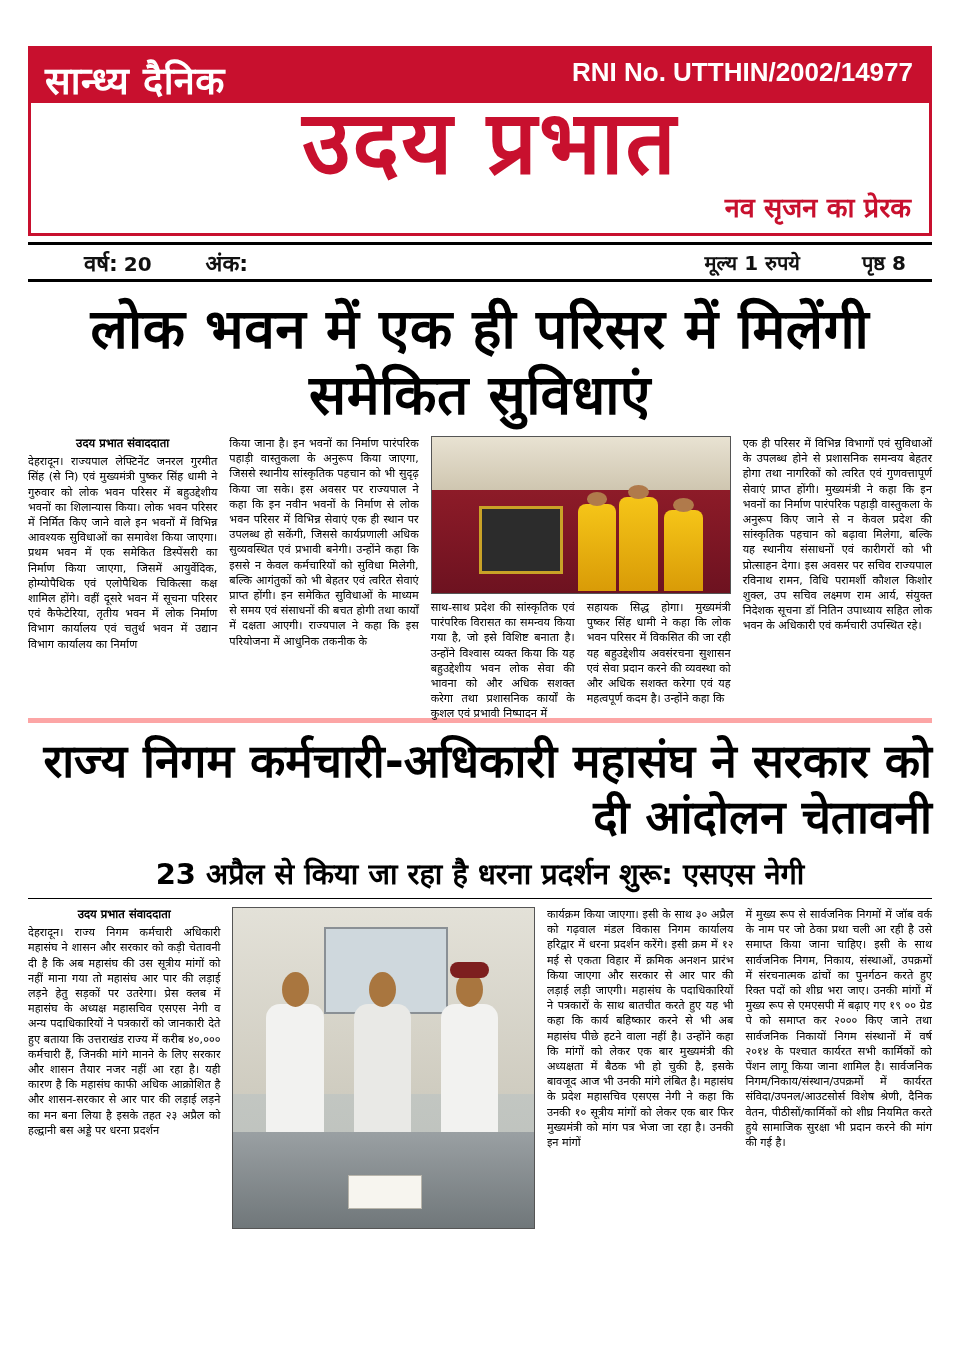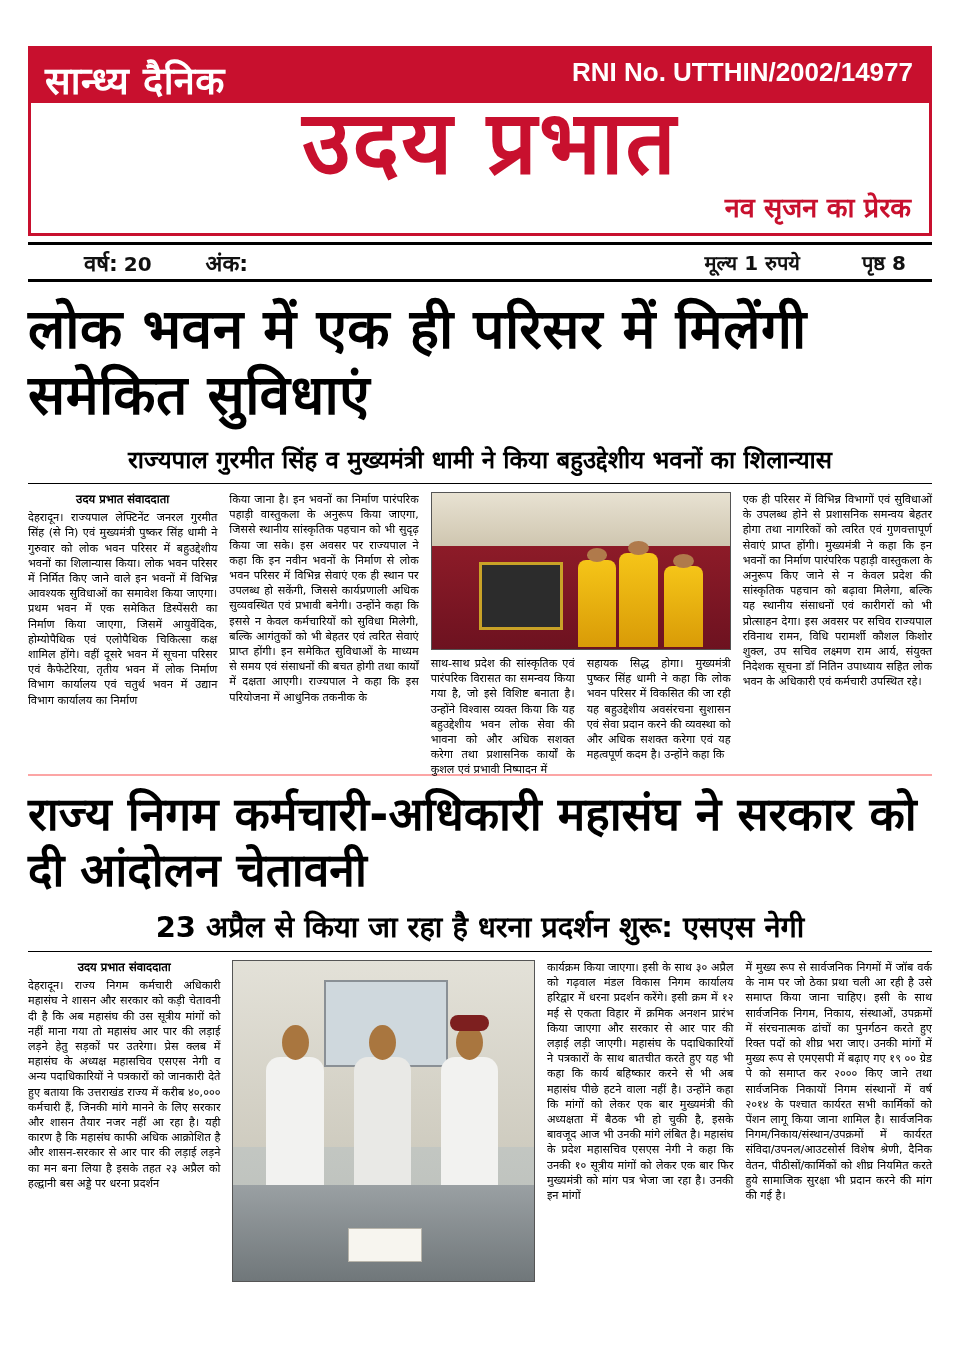--- a/index.html
+++ b/index.html
@@ -94,20 +94,21 @@
   .infobar .val { font-size: 20px; margin-left: 6px; }
   .sp-a { width: 42px; }
   .sp-b { width: 40px; }
   .sp-c { flex: 1; }
   .sp-d { width: 56px; }
   .sp-e { width: 26px; }
 
   
   .headline1 {
     margin-top: 14px;
+    text-align: center;
     font-family: "DejaVu Sans", sans-serif;
     font-weight: bold;
     font-size: 55px;
     line-height: 66px;
     color: #000;
     letter-spacing: 0.5px;
   }
   .subhead1 {
     margin-top: 14px;
     text-align: center;
@@ -178,23 +179,23 @@
     position: absolute; width: 7%; height: 9%;
     background: #b07a4b; border-radius: 50%;
   }
   .p1-head1 { left: 52%; bottom: 56%; }
   .p1-head2 { left: 66%; bottom: 60%; }
   .p1-head3 { left: 81%; bottom: 52%; }
 
   
   .headline2 {
     margin-top: 10px;
-    border-top: 2px solid #fca5a5;
+    border-top: 5px solid #fca5a5;
     padding-top: 10px;
-    text-align: left;
+    text-align: right;
     font-family: "DejaVu Sans", sans-serif;
     font-weight: bold;
     font-size: 46px;
     line-height: 56px;
     color: #000;
   }
   .subhead2 {
     margin-top: 8px;
     text-align: center;
     font-family: "DejaVu Sans", sans-serif;
@@ -288,21 +289,20 @@
       <span class="val">मूल्य 1 रुपये</span>
     </div>
     <div class="sp-d"></div>
     <div class="seg">
       <span class="val">पृष्ठ 8</span>
     </div>
     <div class="sp-e"></div>
   </div>
 
   <div class="headline1">लोक भवन में एक ही परिसर में मिलेंगी समेकित सुविधाएं</div>
-  <div class="subhead1">राज्यपाल गुरमीत सिंह व मुख्यमंत्री धामी ने किया बहुउद्देशीय भवनों का शिलान्यास</div>
 
   <div class="story1">
     <div class="col c1">
       <div class="byline">उदय प्रभात संवाददाता</div>
       <div>देहरादून। राज्यपाल लेफ्टिनेंट जनरल गुरमीत सिंह (से नि) एवं मुख्यमंत्री पुष्कर सिंह धामी ने गुरुवार को लोक भवन परिसर में बहुउद्देशीय भवनों का शिलान्यास किया। लोक भवन परिसर में निर्मित किए जाने वाले इन भवनों में विभिन्न आवश्यक सुविधाओं का समावेश किया जाएगा। प्रथम भवन में एक समेकित डिस्पेंसरी का निर्माण किया जाएगा, जिसमें आयुर्वेदिक, होम्योपैथिक एवं एलोपैथिक चिकित्सा कक्ष शामिल होंगे। वहीं दूसरे भवन में सूचना परिसर एवं कैफेटेरिया, तृतीय भवन में लोक निर्माण विभाग कार्यालय एवं चतुर्थ भवन में उद्यान विभाग कार्यालय का निर्माण</div>
     </div>
 
     <div class="col c2">
       <div>किया जाना है। इन भवनों का निर्माण पारंपरिक पहाड़ी वास्तुकला के अनुरूप किया जाएगा, जिससे स्थानीय सांस्कृतिक पहचान को भी सुदृढ़ किया जा सके। इस अवसर पर राज्यपाल ने कहा कि इन नवीन भवनों के निर्माण से लोक भवन परिसर में विभिन्न सेवाएं एक ही स्थान पर उपलब्ध हो सकेंगी, जिससे कार्यप्रणाली अधिक सुव्यवस्थित एवं प्रभावी बनेगी। उन्होंने कहा कि इससे न केवल कर्मचारियों को सुविधा मिलेगी, बल्कि आगंतुकों को भी बेहतर एवं त्वरित सेवाएं प्राप्त होंगी। इन समेकित सुविधाओं के माध्यम से समय एवं संसाधनों की बचत होगी तथा कार्यों में दक्षता आएगी। राज्यपाल ने कहा कि इस परियोजना में आधुनिक तकनीक के</div>
     </div>

